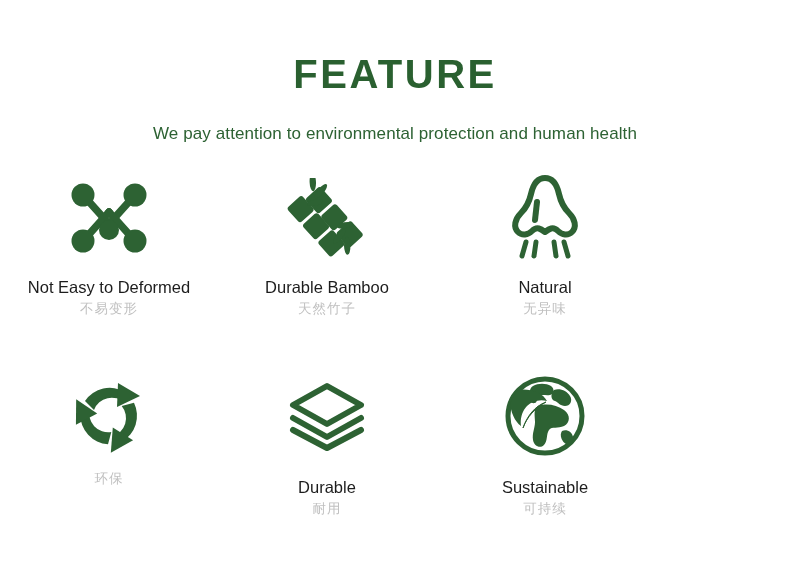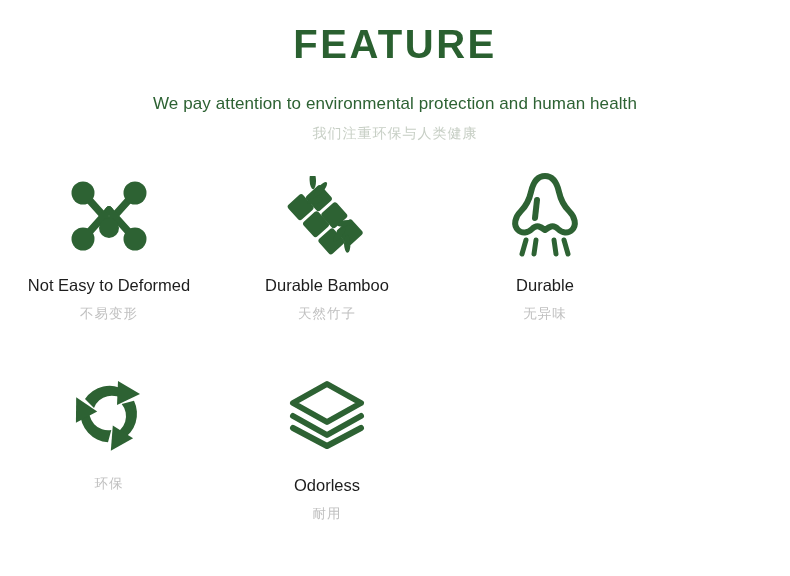--- a/index.html
+++ b/index.html
@@ -18,21 +18,21 @@
     width: 790px;
     height: 576px;
     position: relative;
     background: #ffffff;
     box-sizing: border-box;
   }
 
   
   .header {
     text-align: center;
-    padding-top: 22px;
+    padding-top: 52px;
   }
 
   .feature-title {
     font-size: 40px;
     font-weight: bold;
     letter-spacing: 2.5px;
     color: #2a6030;
     line-height: 1.1;
     margin: 0;
   }
@@ -83,40 +83,39 @@
 
   .label-en {
     margin-top: 10px;
     font-size: 16.5px;
     color: #1d1d1d;
     line-height: 1.2;
     text-align: center;
   }
 
   .label-cn {
-    margin-top: 10px;
+    margin-top: 3px;
     font-size: 13.5px;
     color: #c0c0c0;
     letter-spacing: 1px;
     line-height: 1.2;
     text-align: center;
   }
 
   
   .row2 .icon-box { height: 104px; }
 </style>
 </head>
 <body>
 
 <div class="page">
 
   <div class="header">
     <div class="feature-title">FEATURE</div>
     <div class="subtitle-en">We pay attention to environmental protection and human health</div>
-    <div class="subtitle-cn">我们注重环保与人类健康</div>
   </div>
 
   <div class="grid">
 
     <div class="cell row1">
       <div class="icon-box">
         <svg width="80" height="78" viewBox="0 0 80 78">
           <g stroke="#2d6233" stroke-width="7.5" stroke-linecap="round" fill="none">
             <line x1="14" y1="16" x2="40" y2="45"></line>
             <line x1="66" y1="16" x2="40" y2="45"></line>
@@ -183,21 +182,21 @@
             <line x1="30" y1="30" x2="28" y2="48"></line>
           </g>
           <g stroke="#2d6233" stroke-width="5" stroke-linecap="round">
             <line x1="19" y1="70" x2="15" y2="84"></line>
             <line x1="29" y1="70" x2="27" y2="84"></line>
             <line x1="47" y1="70" x2="49" y2="84"></line>
             <line x1="57" y1="70" x2="61" y2="84"></line>
           </g>
         </svg>
       </div>
-      <div class="label-en">Durable</div>
+      <div class="label-en">Natural</div>
       <div class="label-cn">无异味</div>
     </div>
 
     <div class="cell row2">
       <div class="icon-box">
         <svg width="86" height="86" viewBox="0 0 86 86">
           <g fill="#2d6233">
 
             <g transform="rotate(0 43 43)">
               <path d="M19 28 A30 30 0 0 1 59 19 L59 30 A19 19 0 0 0 28 37 Z"></path>
@@ -222,19 +221,51 @@
     <div class="cell row2">
       <div class="icon-box">
         <svg width="84" height="72" viewBox="0 0 84 72">
           <g stroke="#2d6233" stroke-width="6" fill="none" stroke-linejoin="round" stroke-linecap="round">
             <path d="M42 6 L76 25 L42 44 L8 25 Z"></path>
             <path d="M8 38 L42 57 L76 38"></path>
             <path d="M8 50 L42 68 L76 50"></path>
           </g>
         </svg>
       </div>
-      <div class="label-en">Odorless</div>
+      <div class="label-en">Durable</div>
       <div class="label-cn">耐用</div>
     </div>
 
+    <div class="cell row2">
+      <div class="icon-box">
+        <svg width="86" height="86" viewBox="0 0 86 86">
+          <defs>
+            <clipPath id="globeClip">
+              <circle cx="43" cy="43" r="37"></circle>
+            </clipPath>
+          </defs>
+          <circle cx="43" cy="43" r="37" fill="none" stroke="#2d6233" stroke-width="5"></circle>
+          <g clip-path="url(#globeClip)" fill="#2d6233">
+
+            <path d="M31 13 C36 10 44 10 49 13 C53 16 52 21 48 22
+                     C44 23 40 21 37 23 C34 25 36 29 33 30
+                     C29 31 26 27 27 22 C28 17 28 15 31 13 Z"></path>
+            <path d="M52 17 C58 15 65 18 68 23 C71 28 68 33 63 33
+                     C58 33 56 29 53 28 C49 27 48 21 52 17 Z"></path>
+            <path d="M36 33 C44 30 55 32 62 37 C69 42 68 50 62 53
+                     C56 56 50 53 47 57 C44 61 46 68 42 72
+                     C38 76 32 73 31 67 C30 60 33 55 33 49
+                     C33 43 31 36 36 33 Z"></path>
+            <path d="M60 58 C65 56 70 59 71 64 C72 69 68 73 64 71
+                     C60 69 57 62 60 58 Z"></path>
+
+            <path d="M10 18 C24 14 40 18 45 28 C38 26 30 28 25 33
+                     C20 38 18 46 19 53 C11 47 5 32 10 18 Z"></path>
+            <path d="M44 29 C33 33 25 43 21 55 C25 44 33 35 44 29 Z" stroke="#2d6233" stroke-width="1"></path>
+          </g>
+        </svg>
+      </div>
+      <div class="label-en">Sustainable</div>
+      <div class="label-cn">可持续</div>
+    </div>
 
   </div>
 </div>
 
 </body></html>

